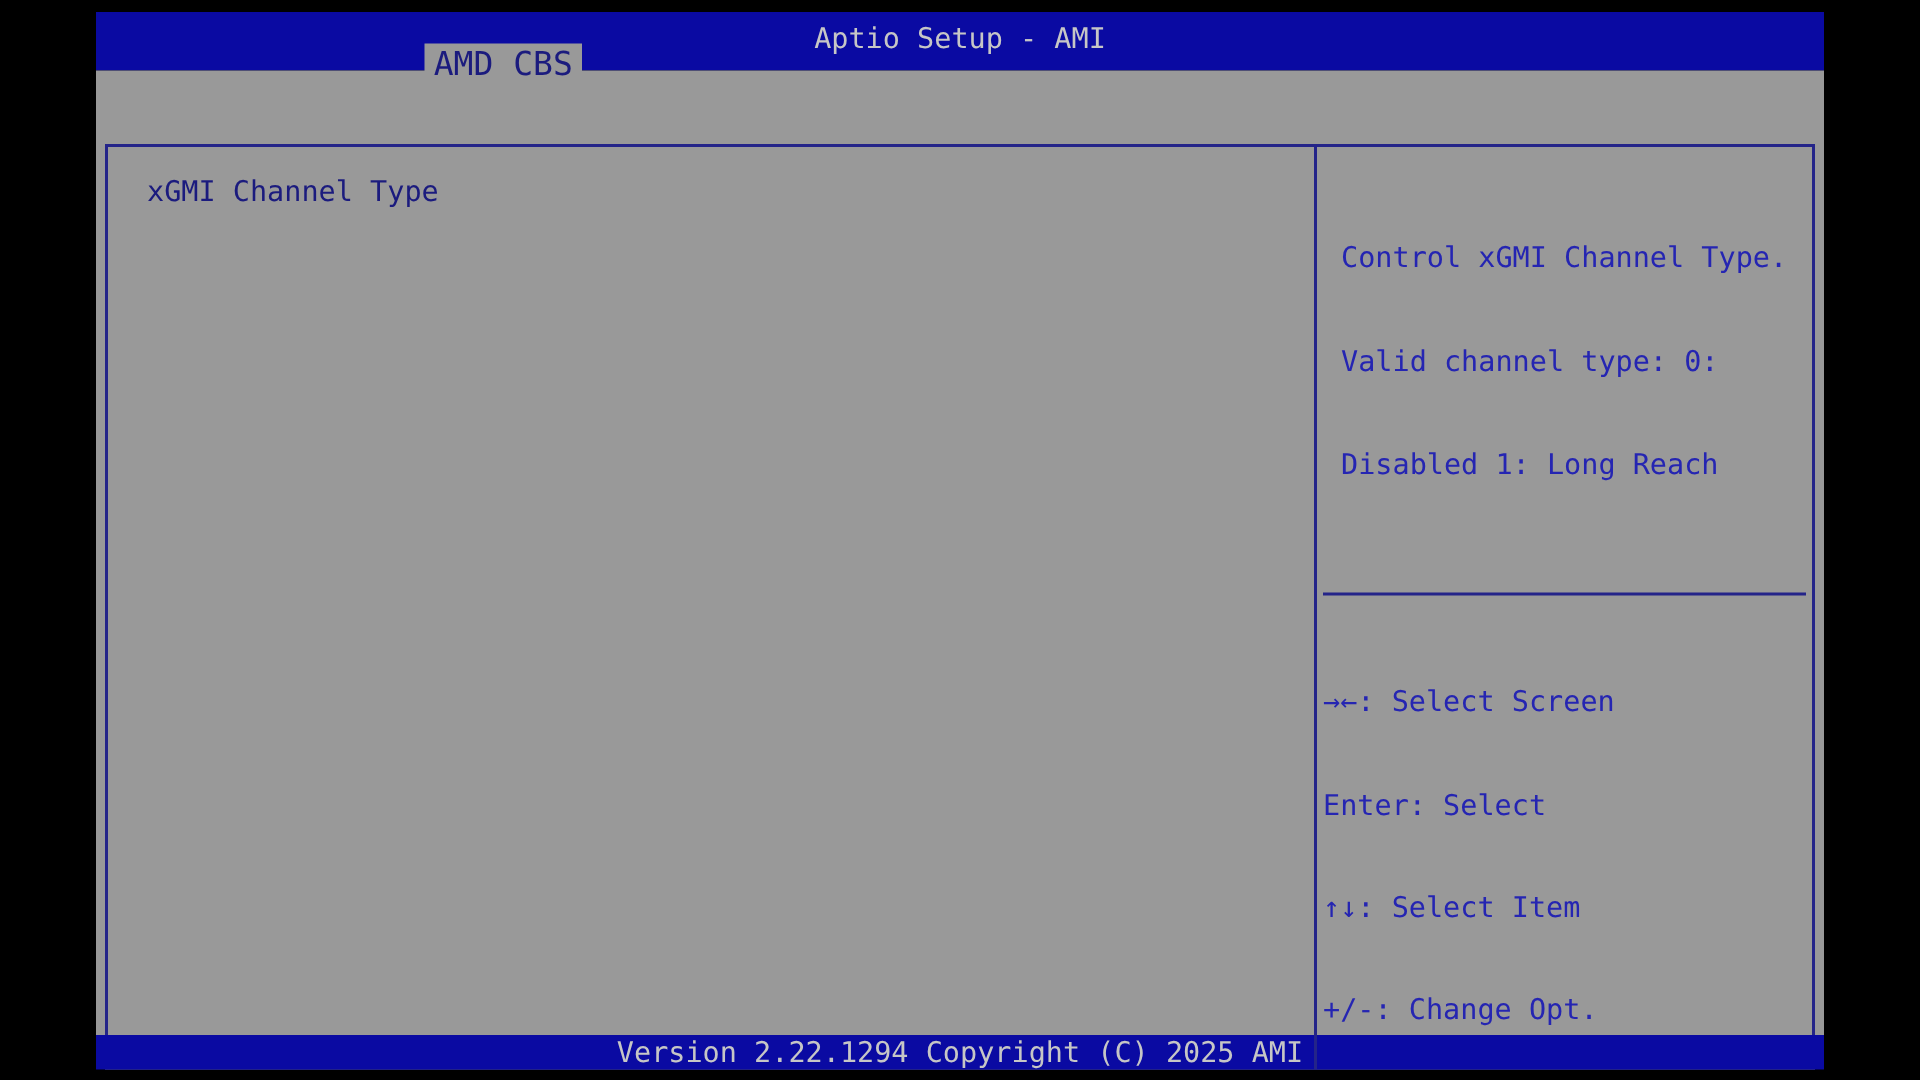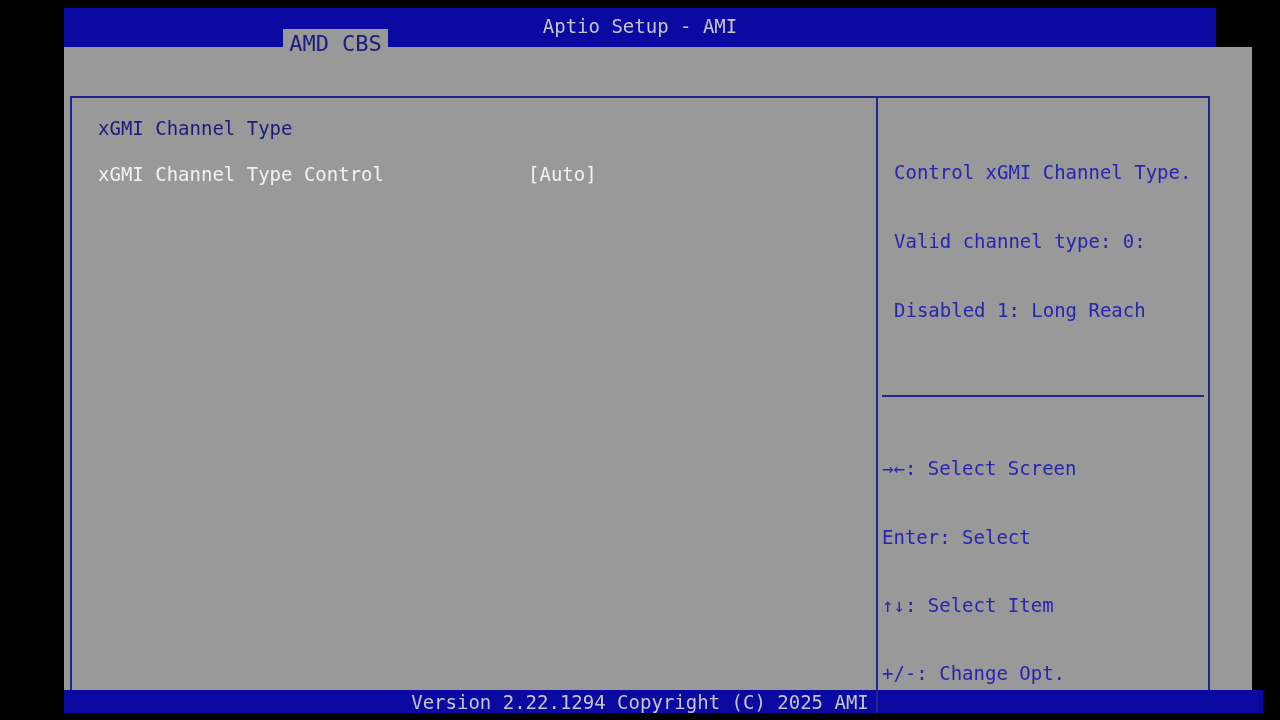--- a/index.html
+++ b/index.html
@@ -30,21 +30,20 @@
     font-size: 19px;
     color: #c6c6c6;
     letter-spacing: 0;
     white-space: pre;
   }
   .body-area {
     position: absolute;
     left: 0; top: 39px;
     width: 1152px; height: 643px;
     background: #999999;
-    padding-left: 36px;
   }
   .tab {
     position: absolute;
     left: 219px; top: 21px;
     width: 105px; height: 23px;
     background: #999999;
     z-index: 3;
     text-align: center;
   }
   .tab-label {
@@ -117,21 +116,20 @@
     font-size: 19px;
     line-height: 22.7px;
     color: #2525b2;
     white-space: pre;
   }
   .bottombar {
     position: absolute;
     left: 0; top: 682px;
     width: 1152px; height: 23px;
     background: #0a0aa2;
-    padding-left: 47px;
   }
   .bottombar-text {
     position: absolute;
     left: 0; top: 1px;
     width: 1152px;
     text-align: center;
     font-size: 19px;
     color: #c6c6c6;
     white-space: pre;
   }
@@ -149,24 +147,20 @@
     <span class="tab-label">AMD CBS</span>
   </div>
 
   <div class="body-area">
 
     <div class="panel"></div>
     <div class="vdivider"></div>
 
     <div class="menu-section-title">xGMI Channel Type</div>
 
-    <div class="menu-item">
-      <span class="menu-item-label">xGMI Channel Type Control</span>
-      <span class="menu-item-value">[Auto]</span>
-    </div>
 
     <div class="help-desc">
       <div>Control xGMI Channel Type.</div>
       <div>Valid channel type: 0:</div>
       <div>Disabled 1: Long Reach</div>
     </div>
 
     <div class="hdivider"></div>
 
     <div class="hotkeys">

